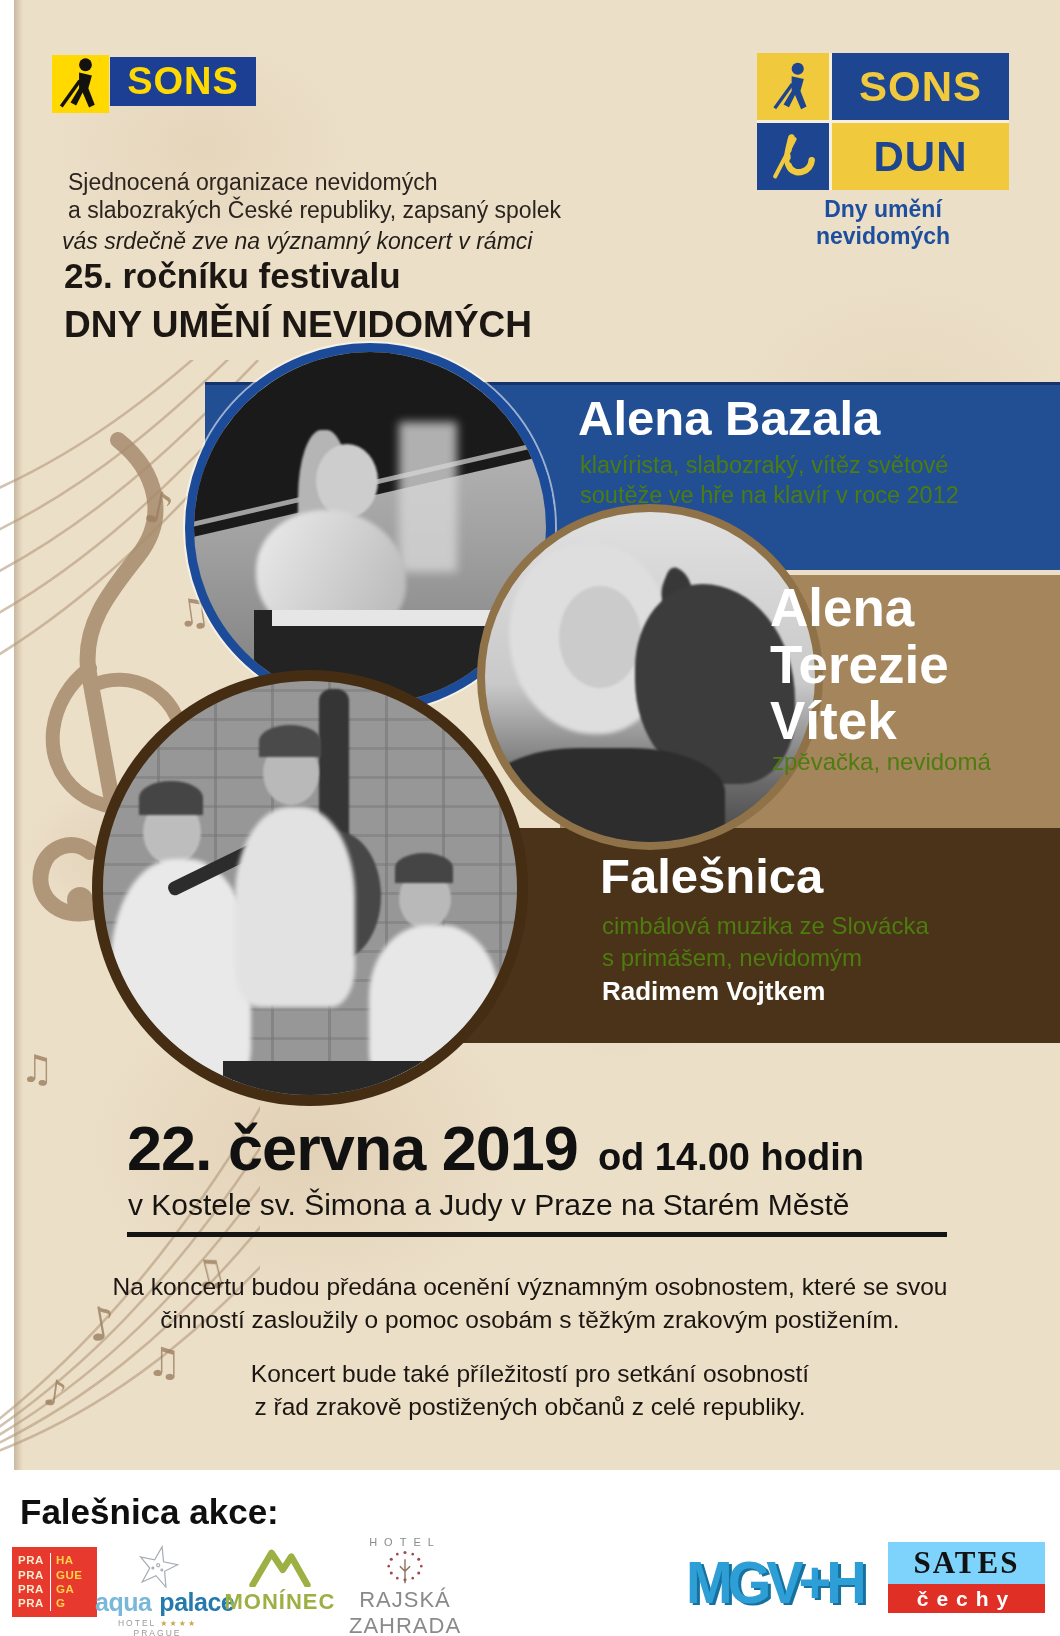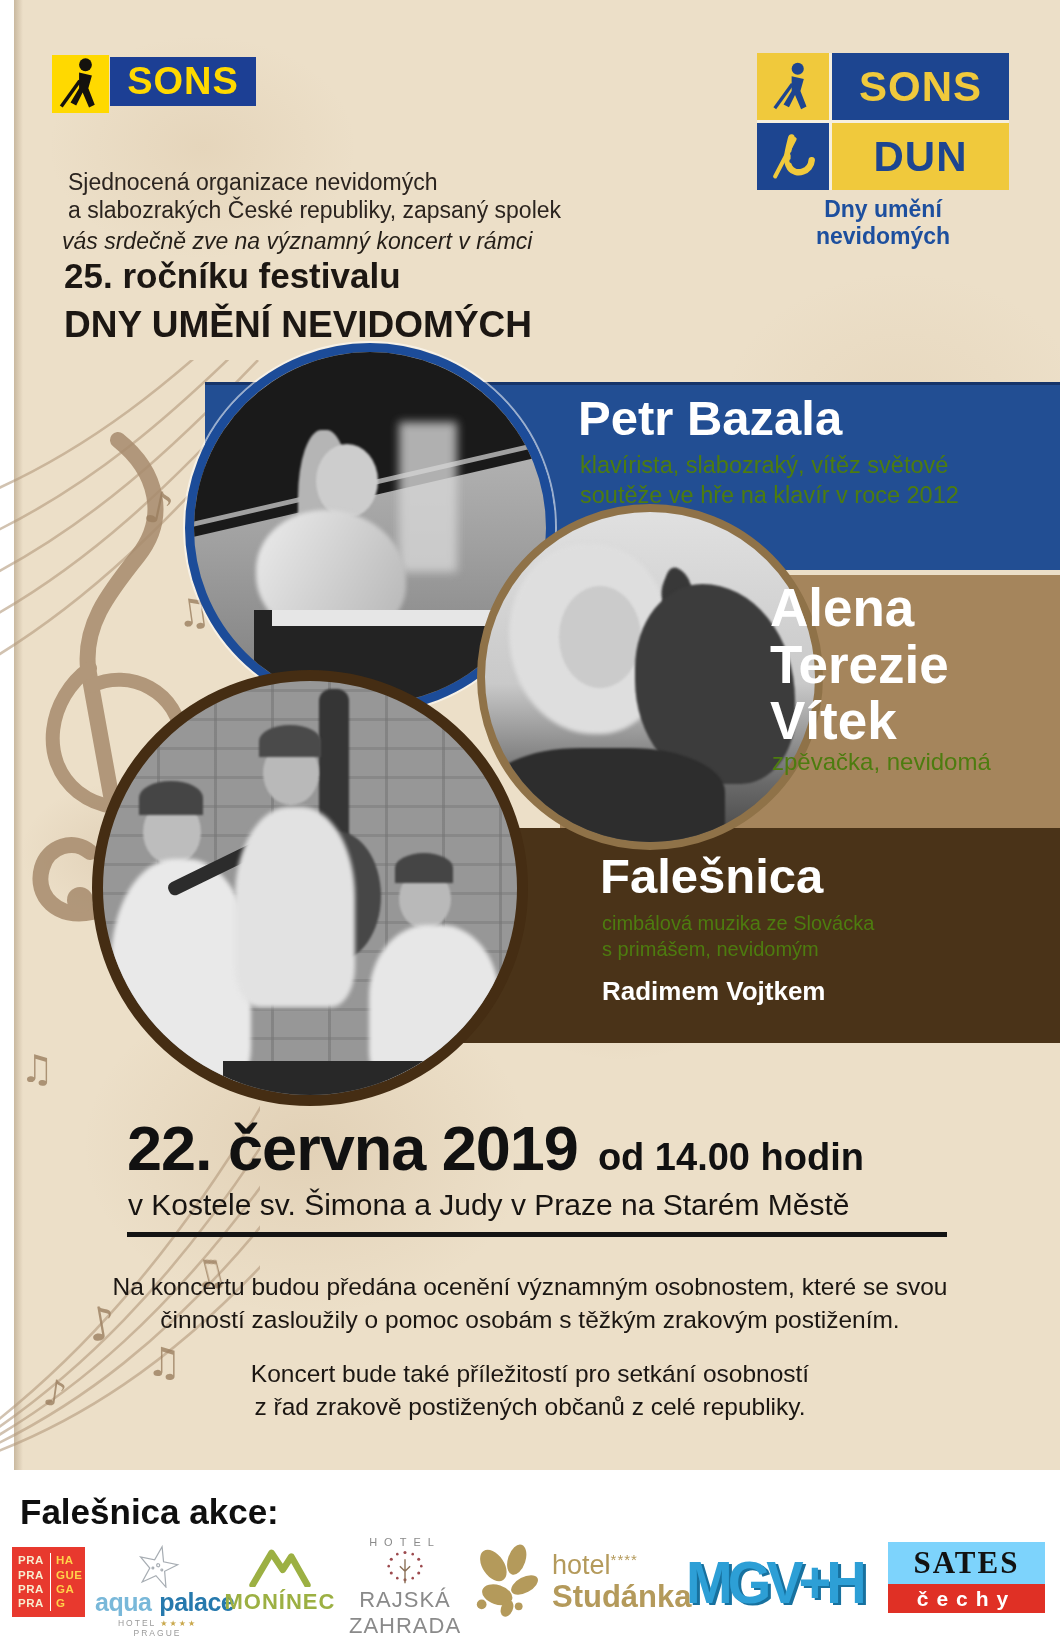--- a/index.html
+++ b/index.html
@@ -46,21 +46,21 @@
   .band-tan{left:560px;top:575px;width:500px;height:253px;background:#a5855c;}
   .band-brown{left:255px;top:828px;width:805px;height:215px;background:#4a3318;}
 
   .perf-name{color:#fff;font-weight:800;}
   .perf-desc{color:#4d7c0f;}
   .bazala-name{left:578px;top:390px;font-size:49px;z-index:6;}
   .bazala-desc{left:580px;top:450px;font-size:23.5px;line-height:1.28;z-index:6;}
   .alena-name{left:770px;top:580px;font-size:53px;line-height:1.07;z-index:6;}
   .alena-desc{left:772px;top:748px;font-size:24px;z-index:6;}
   .fales-name{left:600px;top:848px;font-size:49px;z-index:6;}
-  .fales-desc{left:602px;top:910px;font-size:20px;line-height:1.32;z-index:6;}
+  .fales-desc{left:602px;top:910px;font-size:24px;line-height:1.32;z-index:6;}
   .fales-bold{left:602px;top:976px;font-size:26px;font-weight:800;color:#fff;z-index:6;}
 
   
   .circ{position:absolute;border-radius:50%;overflow:hidden;box-sizing:border-box;}
   .circ-bazala{left:185px;top:343px;width:370px;height:370px;border:9px solid #1c4c99;
                box-shadow:0 0 0 2px rgba(255,255,255,.55);z-index:3;
                background:linear-gradient(180deg,#c4c4c4,#a0a0a0 55%,#7d7d7d);}
   .circ-alena{left:477px;top:504px;width:346px;height:346px;border:8px solid #8f7248;z-index:4;
                background:linear-gradient(180deg,#e0e0e0,#c9c9c9 52%,#6a6a6a 82%,#474747);}
   .circ-fales{left:92px;top:670px;width:436px;height:436px;border:11px solid #452d13;z-index:5;
@@ -77,21 +77,21 @@
   .venue{left:128px;top:1188px;font-size:30px;color:#181411;z-index:6;}
   .rule{left:127px;top:1232px;width:820px;height:5px;background:#141414;z-index:6;}
   .notes-wrap{left:80px;top:1270px;width:900px;text-align:center;z-index:6;color:#1b1612;}
   .notes-wrap p{margin:0;font-size:24.5px;line-height:1.35;}
   .notes-wrap p + p{margin-top:21px;}
 
   
   .footer{position:absolute;left:0;top:1470px;width:1060px;height:166px;background:#fff;z-index:7;}
   .partners-title{position:absolute;left:20px;top:22px;font-size:35px;font-weight:800;color:#0f0f0f;}
 
-  .logo-praha{position:absolute;left:12px;top:77px;width:73px;height:70px;background:#e8392e;
+  .logo-praha{position:absolute;left:12px;top:77px;width:85px;height:70px;background:#e8392e;
       display:flex;flex-direction:column;justify-content:center;padding:3px 0;box-sizing:border-box;}
   .praha-row{display:flex;font-size:11.5px;font-weight:700;line-height:1.25;letter-spacing:.5px;}
   .praha-left{width:32px;text-align:left;padding-left:6px;color:#f7edd0;border-right:1px solid #fff;}
   .praha-right{padding-left:5px;color:#ffd24a;}
 
   .logo-aqua{position:absolute;left:95px;top:74px;width:125px;text-align:center;}
   .aqua-name{font-size:25px;font-weight:800;letter-spacing:-0.5px;}
   .aqua-light{color:#79b8d9;} .aqua-dark{color:#2679ad;margin-left:8px;}
   .aqua-sub{font-size:8.5px;color:#9a9a9a;letter-spacing:2px;margin-top:1px;}
   .aqua-sub .st{color:#c9a84c;font-size:8px;}
@@ -246,21 +246,21 @@
     <div class="ph" style="left:58px;top:168px;width:160px;height:14px;background:#2c2c2c;transform:rotate(-26deg);border-radius:6px;"></div>
     <div class="ph blur1" style="left:160px;top:60px;width:56px;height:64px;background:#b9b9b9;border-radius:50%;"></div>
     <div class="ph blur1" style="left:156px;top:44px;width:62px;height:32px;background:#4a4a4a;border-radius:50% 50% 0 0;"></div>
     <div class="ph blur2" style="left:132px;top:126px;width:120px;height:200px;background:#e2e2e2;border-radius:45% 45% 20% 20%;"></div>
     <div class="ph blur1" style="left:296px;top:188px;width:52px;height:60px;background:#b9b9b9;border-radius:50%;"></div>
     <div class="ph blur1" style="left:292px;top:172px;width:58px;height:30px;background:#454545;border-radius:50% 50% 0 0;"></div>
     <div class="ph blur2" style="left:266px;top:244px;width:130px;height:160px;background:#e7e7e7;border-radius:45% 45% 20% 20%;"></div>
     <div class="ph" style="left:120px;top:380px;width:240px;height:60px;background:#282828;"></div>
   </div>
 
-  <div class="abs perf-name bazala-name">Petr Bazala</div>
+  <div class="abs perf-name bazala-name">Alena Bazala</div>
   <div class="abs perf-desc preline bazala-desc">klavírista, slabozraký, vítěz světové
 soutěže ve hře na klavír v roce 2012</div>
 
   <div class="abs perf-name preline alena-name">Alena
 Terezie
 Vítek</div>
   <div class="abs perf-desc alena-desc">zpěvačka, nevidomá</div>
 
   <div class="abs perf-name fales-name">Falešnica</div>
   <div class="abs perf-desc preline fales-desc">cimbálová muzika ze Slovácka
@@ -339,37 +339,20 @@
             <circle cx="5" cy="20" r="1.5"></circle>
             <circle cx="8" cy="12" r="1.8"></circle>
             <circle cx="15" cy="6" r="1.5"></circle>
         </g>
         <path d="M24 12 L24 40 M18 20 L24 26 L30 20" stroke="#8a6f55" stroke-width="1.6" fill="none"></path>
       </svg>
       <div class="rajska-name">RAJSKÁ ZAHRADA</div>
       <div class="rajska-sub">NOVÉ MĚSTO NAD METUJÍ</div>
     </div>
 
-    <div class="logo-studanka">
-      <svg width="78" height="76" viewBox="0 0 80 78">
-        <g fill="#b49a5b">
-          <ellipse cx="26" cy="22" rx="11" ry="18" transform="rotate(-34 26 22)"></ellipse>
-          <ellipse cx="50" cy="16" rx="9" ry="16" transform="rotate(18 50 16)"></ellipse>
-          <ellipse cx="58" cy="42" rx="8" ry="15" transform="rotate(62 58 42)"></ellipse>
-          <ellipse cx="30" cy="52" rx="10" ry="16" transform="rotate(-72 30 52)"></ellipse>
-          <circle cx="14" cy="62" r="5"></circle>
-          <circle cx="52" cy="64" r="4"></circle>
-          <ellipse cx="40" cy="66" rx="6" ry="9" transform="rotate(24 40 66)"></ellipse>
-        </g>
-      </svg>
-      <div class="stud-text">
-        <div><span class="stud-hotel">hotel</span><span class="stud-stars">****</span></div>
-        <div class="stud-name">Studánka</div>
-      </div>
-    </div>
 
     <div class="logo-mgvh">MGV+H</div>
 
     <div class="logo-sates">
       <div class="sates-top">
           <span>SATES</span>
         </div>
       <div class="sates-bottom">
           <span>čechy</span>
         </div>

